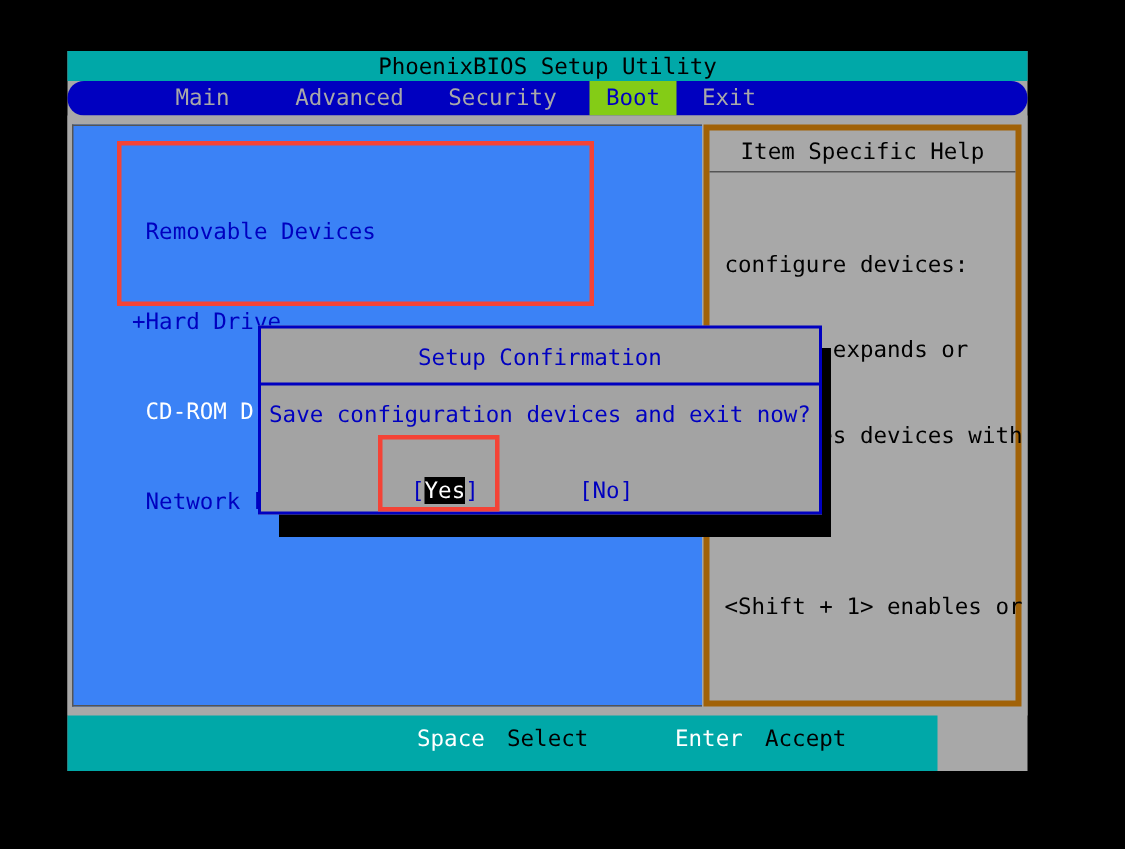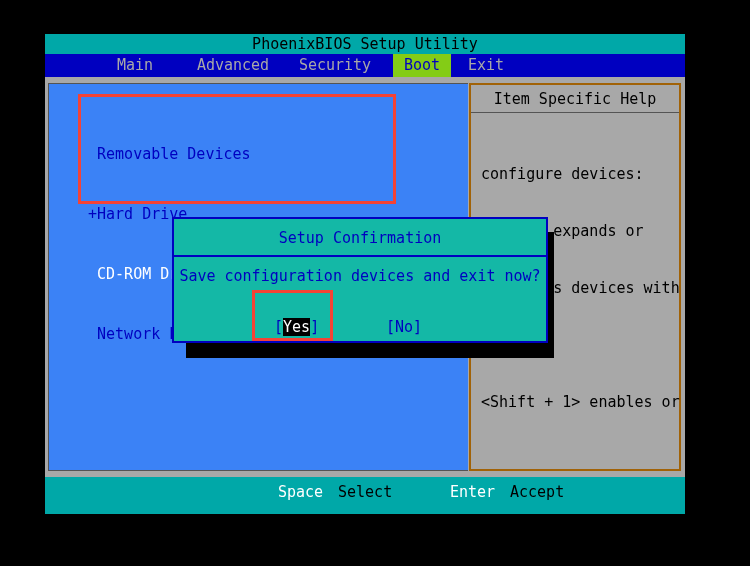--- a/index.html
+++ b/index.html
@@ -46,20 +46,21 @@
     letter-spacing: 0px;
     white-space: nowrap;
   }
 
   
   #menubar {
     position: absolute;
     left: 0; top: 20px;
     width: 640px; height: 23px;
     background: #0000c0;
+    border-radius: 11px;
   }
   .menu-item {
     position: absolute;
     top: 0;
     height: 23px;
     line-height: 23px;
     font-size: 15px;
     color: #a8a8a8;
     text-align: center;
     white-space: nowrap;
@@ -92,21 +93,21 @@
     box-sizing: border-box;
   }
 
   
   #help-pane {
     position: absolute;
     left: 424px;
     top: 6px;
     width: 212px;
     height: 388px;
-    border: 2px solid #a16207;
+    border: 4px solid #a16207;
     background: #a8a8a8;
     box-sizing: border-box;
   }
   #help-title {
     position: absolute;
     left: 0; top: 0;
     width: 100%;
     height: 28px;
     line-height: 28px;
     text-align: center;
@@ -157,21 +158,21 @@
     border: 3px solid #f44336;
     box-sizing: border-box;
     pointer-events: none;
   }
 
   
   #statusbar {
     position: absolute;
     left: 0;
     top: 443px;
-    width: 640px;
+    width: 580px;
     height: 37px;
     background: #00a8a8;
   }
   .status-key {
     position: absolute;
     top: 5px;
     font-size: 15px;
     line-height: 20px;
     color: #ffffff;
     white-space: nowrap;
@@ -193,21 +194,21 @@
     width: 368px;
     height: 126px;
     background: #000000;
   }
   #dialog {
     position: absolute;
     left: 172px;
     top: 217px;
     width: 376px;
     height: 126px;
-    background: #14b8a6;
+    background: #a3a3a3;
     border: 2px solid #0000c0;
     box-sizing: border-box;
   }
   #dialog-title {
     position: absolute;
     left: 0; top: 0;
     width: 100%;
     height: 38px;
     line-height: 38px;
     text-align: center;

